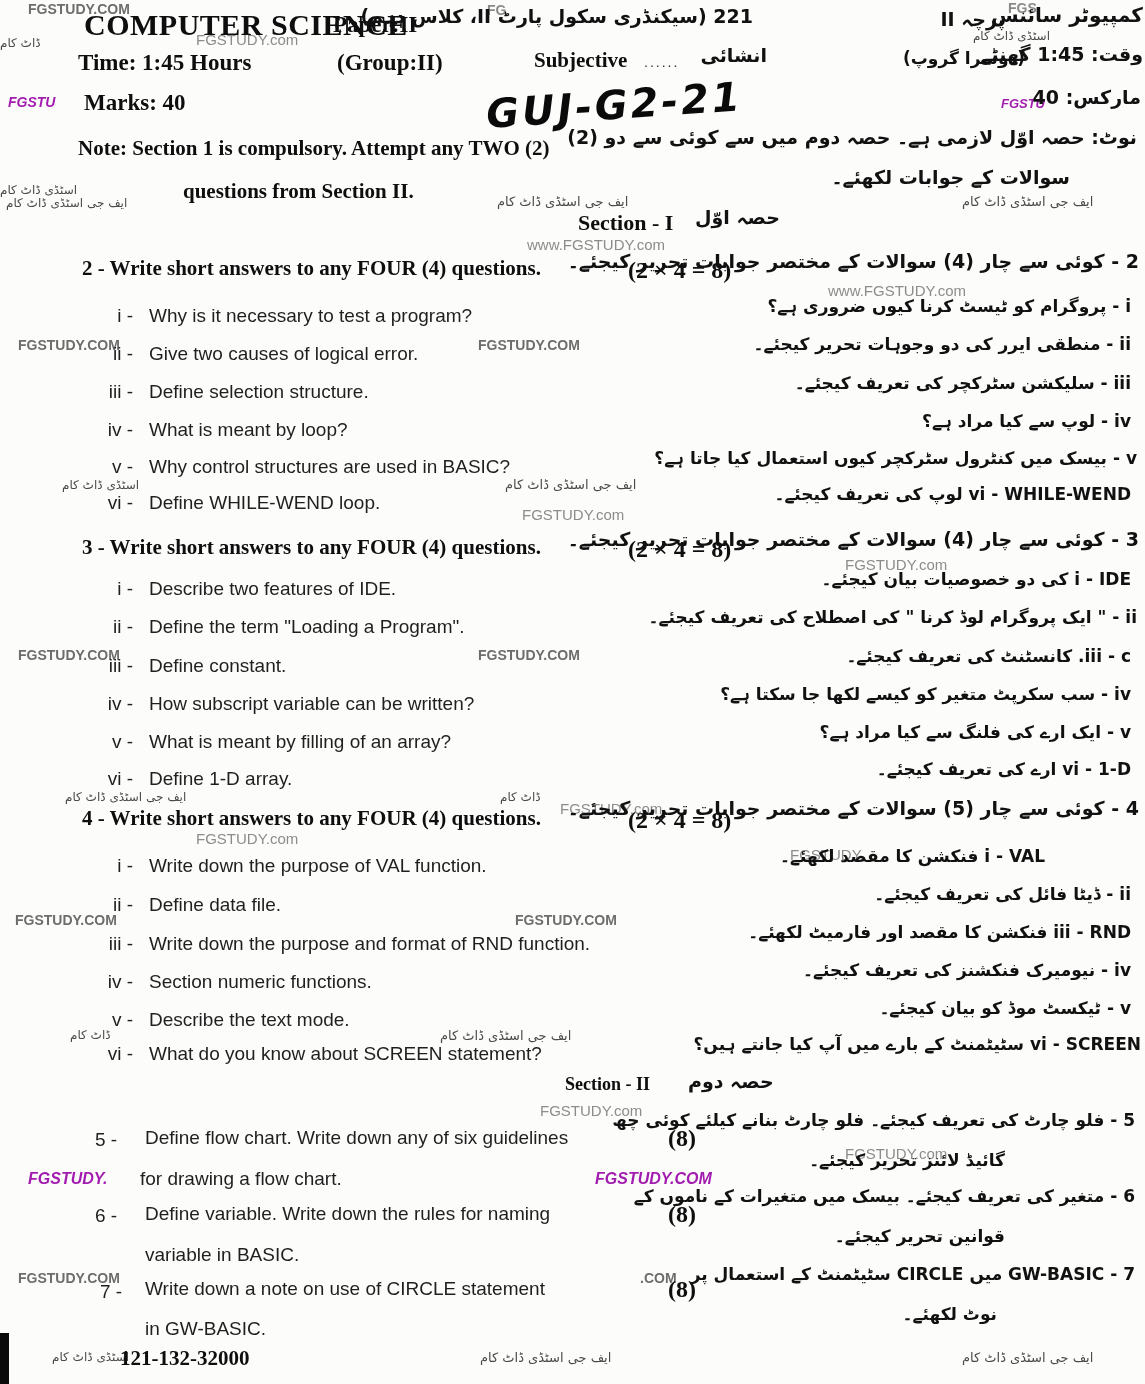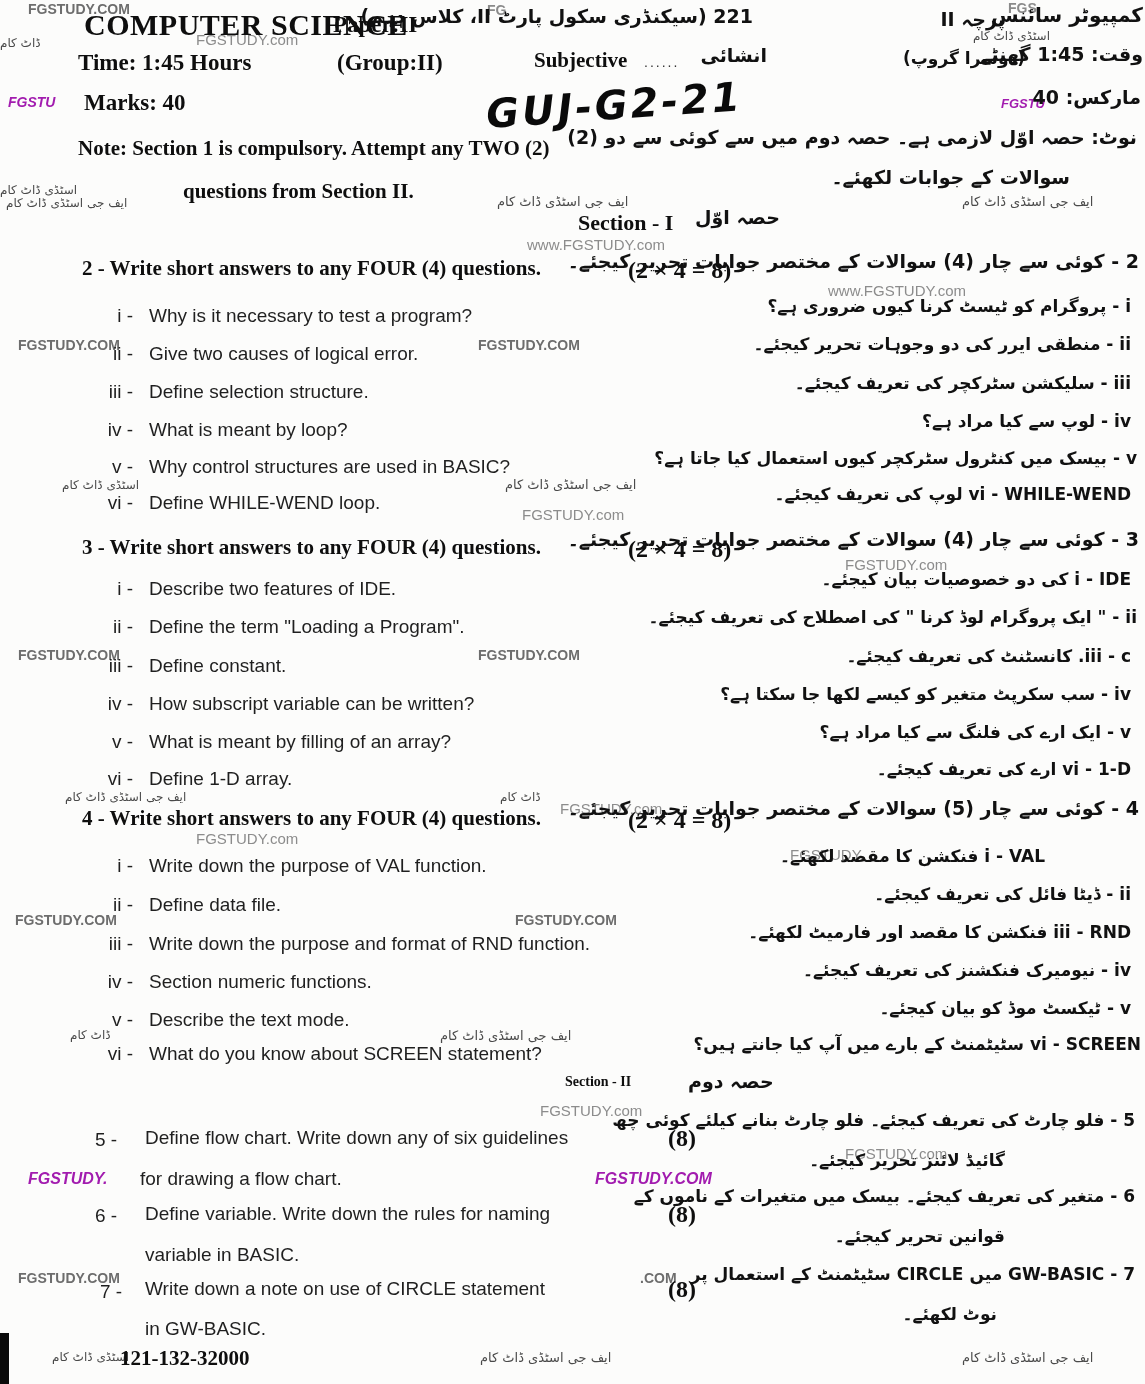--- a/index.html
+++ b/index.html
@@ -146,21 +146,21 @@
   <div class="abs ur" style="right:14px;top:960px">iv - نیومیرک فنکشنز کی تعریف کیجئے۔</div>
 
   <div class="abs item" style="left:83px;top:1009px"><span class="rn">v -</span><span>Describe the text mode.</span></div>
   <div class="abs ur" style="right:14px;top:998px">v - ٹیکسٹ موڈ کو بیان کیجئے۔</div>
 
   <div class="abs wmu" style="left:70px;top:1028px">ڈاٹ کام</div>
   <div class="abs wmu" style="left:440px;top:1028px;font-size:13px">ایف جی اسٹڈی ڈاٹ کام</div>
   <div class="abs item" style="left:83px;top:1043px"><span class="rn">vi -</span><span>What do you know about SCREEN statement?</span></div>
   <div class="abs ur" style="right:4px;top:1034px">vi - SCREEN سٹیٹمنٹ کے بارے میں آپ کیا جانتے ہیں؟</div>
 
-  <div class="abs sb" style="left:565px;top:1074px;font-size:14px">Section - II</div>
+  <div class="abs sb" style="left:565px;top:1074px;font-size:18px">Section - II</div>
   <div class="abs ur" style="left:688px;top:1070px;font-size:19px">حصہ دوم</div>
   <div class="abs wml" style="left:540px;top:1102px">FGSTUDY.com</div>
 
   <div class="abs item" style="left:95px;top:1129px">5 -</div>
   <div class="abs item" style="left:145px;top:1127px">Define flow chart. Write down any of six guidelines</div>
   <div class="abs sb t20" style="left:668px;top:1125px">(8)</div>
   <div class="abs ur" style="right:10px;top:1110px">5 - فلو چارٹ کی تعریف کیجئے۔ فلو چارٹ بنانے کیلئے کوئی چھ</div>
   <div class="abs wml" style="left:845px;top:1145px">FGSTUDY.com</div>
   <div class="abs ur" style="right:140px;top:1150px">گائیڈ لائنز تحریر کیجئے۔</div>
   <div class="abs wm wmi" style="left:28px;top:1170px;font-size:16px">FGSTUDY.</div>

